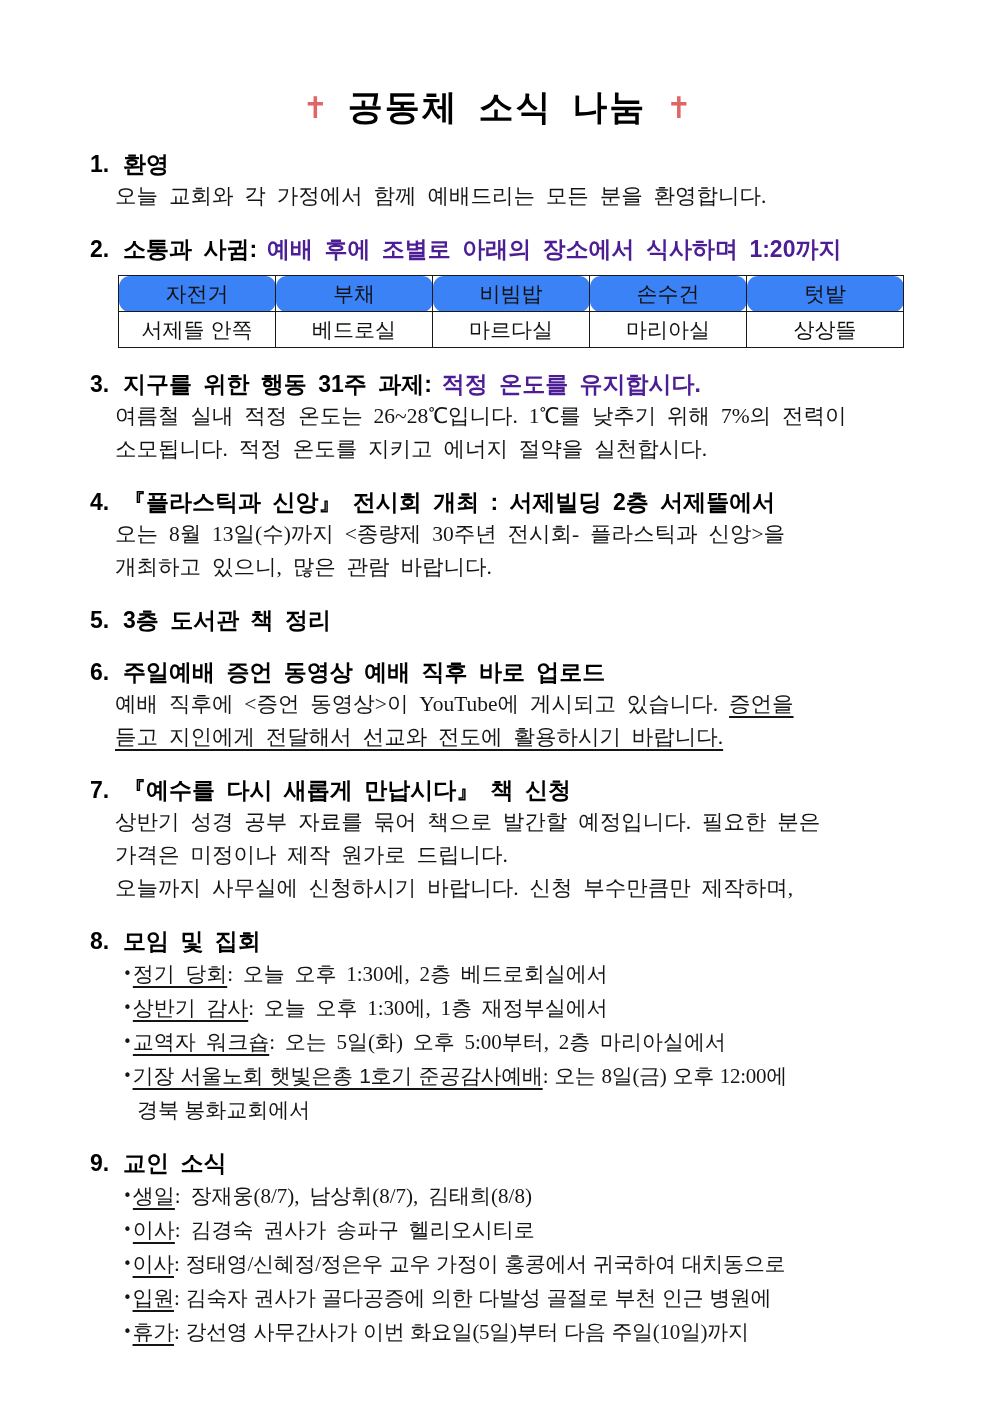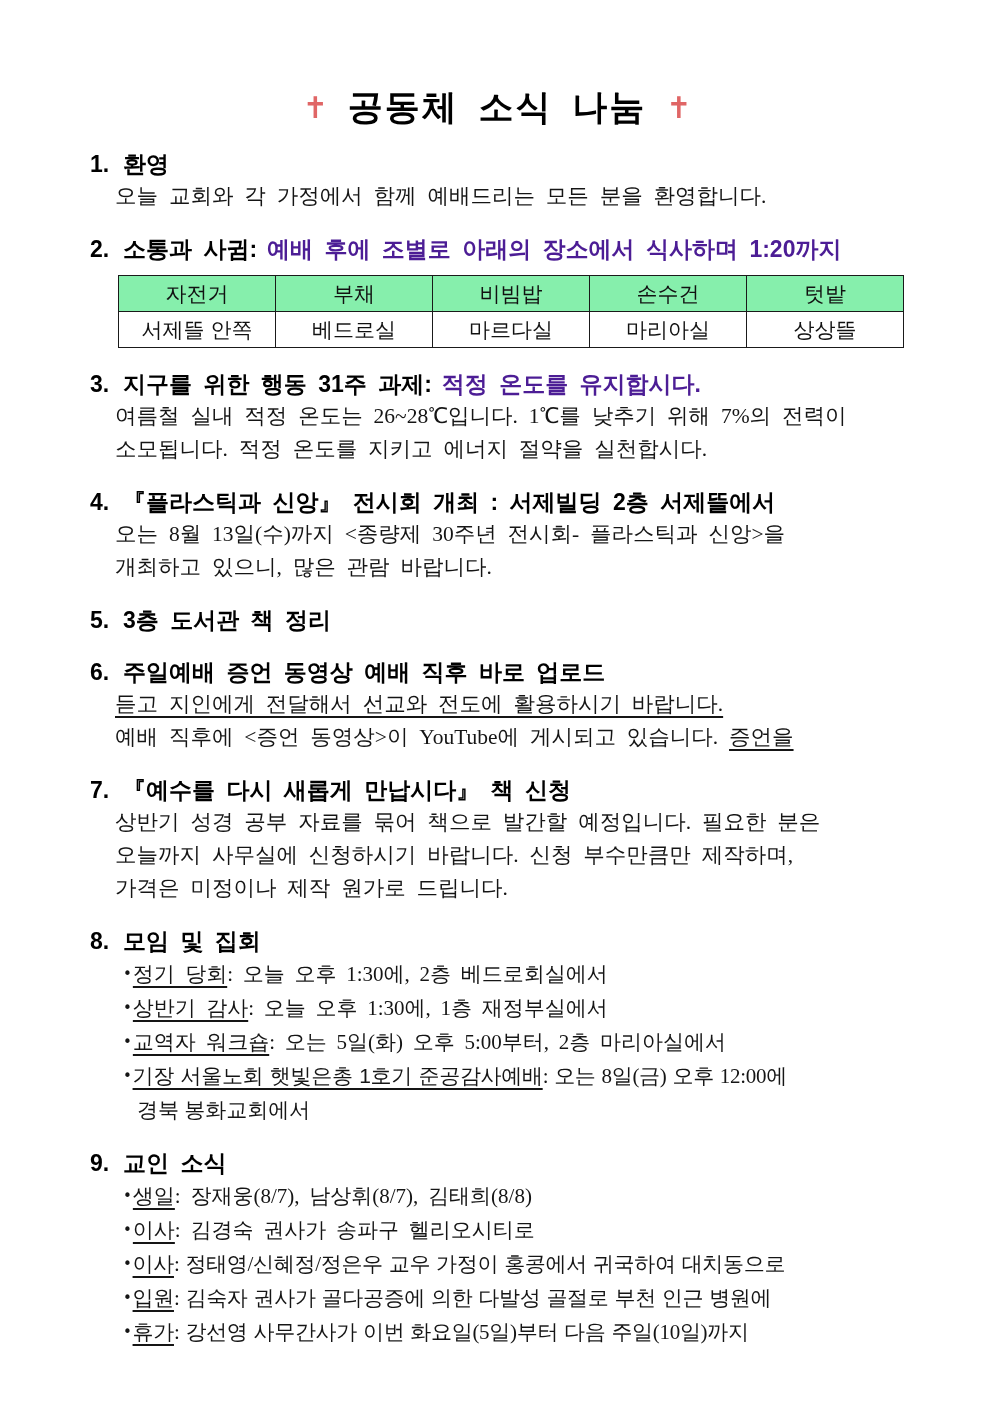--- a/index.html
+++ b/index.html
@@ -57,22 +57,23 @@
     font-size:21px;
   }
   .room-table td{
     border:1.6px solid #1a1a1a;
     text-align:center;
     height:33px;
     padding:1px 2px;
     font-family:"Liberation Sans", sans-serif;
   }
   .room-table .hdr td{
-    background:#86efac;
+    background:#3b82f6;
     font-weight:normal;
+    border-radius:11px;
   }
   
   .bullets{margin-left:33px;font-size:21px;line-height:34px;color:#151515;}
   .bullet{word-spacing:4.5px;}
   .bullet .dot{margin-right:1px;font-family:"DejaVu Sans", sans-serif;font-size:15px;vertical-align:2px;}
   .blabel{
     font-family:"Liberation Sans", sans-serif;
     font-weight:normal;
     text-decoration:underline;
     text-underline-offset:5px;
@@ -157,34 +158,34 @@
       <span>3층 도서관 책 정리</span>
     </div>
   </div>
 
   <div class="sec">
     <div class="hrow">
       <span class="num">6.</span>
       <span>주일예배 증언 동영상 예배 직후 바로 업로드</span>
     </div>
     <div class="body">
+      <div class="line"><span>예배 직후에 &lt;증언 동영상&gt;이 YouTube에 게시되고 있습니다. </span><span class="uline">증언을</span></div>
       <div class="line"><span class="uline">듣고 지인에게 전달해서 선교와 전도에 활용하시기 바랍니다.</span></div>
-      <div class="line"><span>예배 직후에 &lt;증언 동영상&gt;이 YouTube에 게시되고 있습니다. </span><span class="uline">증언을</span></div>
     </div>
   </div>
 
   <div class="sec">
     <div class="hrow">
       <span class="num">7.</span>
       <span>『예수를 다시 새롭게 만납시다』 책 신청</span>
     </div>
     <div class="body">
       <div class="line">상반기 성경 공부 자료를 묶어 책으로 발간할 예정입니다. 필요한 분은</div>
+      <div class="line">가격은 미정이나 제작 원가로 드립니다.</div>
       <div class="line">오늘까지 사무실에 신청하시기 바랍니다. 신청 부수만큼만 제작하며,</div>
-      <div class="line">가격은 미정이나 제작 원가로 드립니다.</div>
     </div>
   </div>
 
   <div class="sec">
     <div class="hrow">
       <span class="num">8.</span>
       <span>모임 및 집회</span>
     </div>
     <div class="bullets">
       <div class="bullet"><span class="dot">•</span><span class="blabel">정기 당회</span><span>: 오늘 오후 1:30에, 2층 베드로회실에서</span></div>

